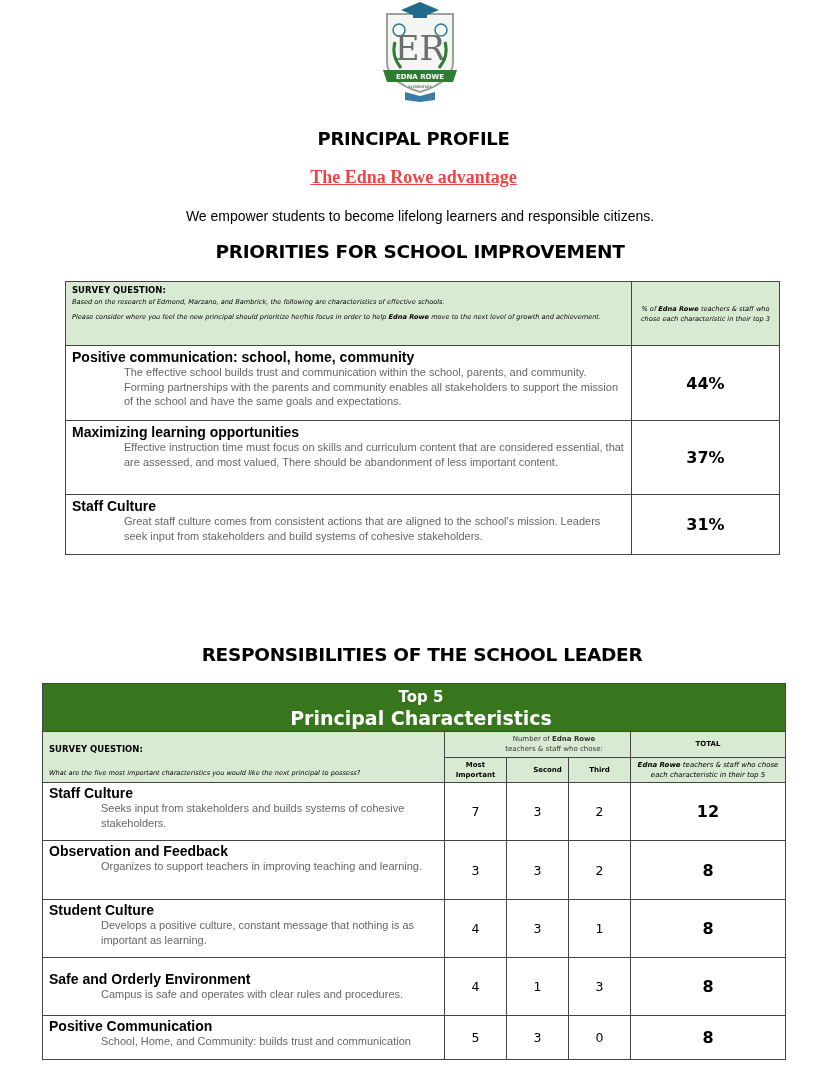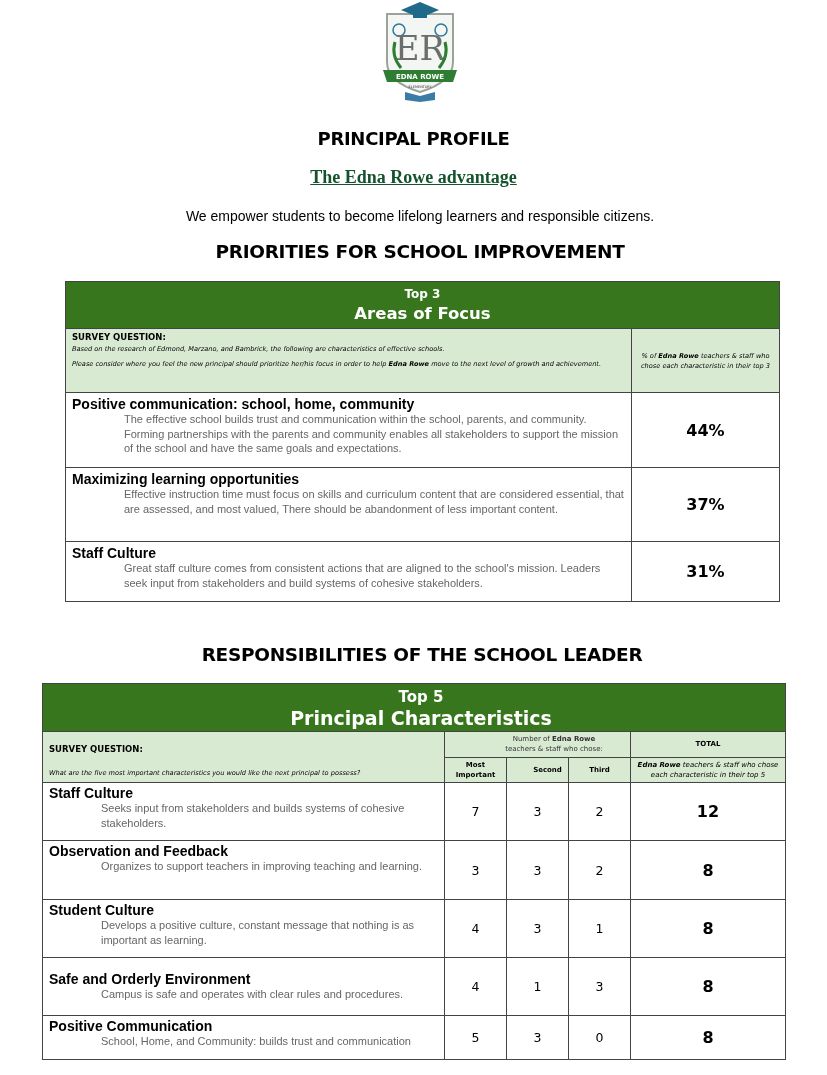--- a/index.html
+++ b/index.html
@@ -1,19 +1,19 @@
 <!DOCTYPE html>
 <html><head>
   <meta charset="utf-8">
   <style>
     * { box-sizing: border-box; margin: 0; padding: 0; }
     body { width: 827px; height: 1075px; background: #ffffff; font-family: "Liberation Sans", sans-serif; color: #000; position: relative; overflow: hidden; }
     .logo { position: absolute; left: 377px; top: 0; width: 86px; height: 102px; }
     .title { position: absolute; top: 128px; left: 0; width: 827px; text-align: center; font-family: "DejaVu Sans", sans-serif; font-weight: bold; font-size: 18px; letter-spacing: -0.3px; }
-    .link { position: absolute; top: 167px; left: 0; width: 827px; text-align: center; font-family: "Liberation Serif", serif; font-weight: bold; font-size: 18px; color: #14532d; }
+    .link { position: absolute; top: 167px; left: 0; width: 827px; text-align: center; font-family: "Liberation Serif", serif; font-weight: bold; font-size: 18px; color: #ef4444; }
     .link span { text-decoration: underline; cursor: pointer; }
     .mission { position: absolute; top: 208px; left: 0; width: 840px; text-align: center; font-size: 14px; }
     .section-title { position: absolute; left: 0; width: 840px; text-align: center; font-family: "DejaVu Sans", sans-serif; font-weight: bold; font-size: 18.5px; letter-spacing: -0.3px; }
 
     table { border-collapse: collapse; position: absolute; }
     td, th { border: 1.3px solid #444; }
     .green-head { background: #38761d; color: #fff; text-align: center; font-family: "DejaVu Sans", sans-serif; font-weight: bold; }
     .lightgreen { background: #d9ead3; }
     .sq-label { font-family: "DejaVu Sans", sans-serif; font-weight: bold; font-size: 8.5px; }
     .sq-text { font-family: "DejaVu Sans", sans-serif; font-style: italic; font-size: 6.6px; line-height: 10px; }
@@ -47,26 +47,20 @@
 <div class="title">PRINCIPAL PROFILE</div>
 <div class="link">
   <span>The Edna Rowe advantage</span>
 </div>
 <div class="mission">We empower students to become lifelong learners and responsible citizens.</div>
 
 <div class="section-title" style="top:241px;">PRIORITIES FOR SCHOOL IMPROVEMENT</div>
 
 <table style="left:65px; top:281px; width:715px;">
   <tbody>
-      <tr>
-    <td colspan="2" class="green-head" style="height:47px;">
-      <div style="font-size:12px; line-height:18px;">Top 3</div>
-      <div style="font-size:16.5px; line-height:22px;">Areas of Focus</div>
-    </td>
-  </tr>
   <tr class="lightgreen">
     <td style="width:566px; height:64px; padding:3px 6px; vertical-align:top;">
       <div class="sq-label">SURVEY QUESTION:</div>
       <div class="sq-text" style="margin-top:2px;">Based on the research of Edmond, Marzano, and Bambrick, the following are characteristics of effective schools.</div>
       <div class="sq-text" style="margin-top:5px;"><span>Please consider where you feel the new principal should prioritize her/his focus in order to help </span><b>Edna Rowe</b><span> move to the next level of growth and achievement.</span></div>
     </td>
     <td style="padding:3px 8px;" class="sq-text">
       <div style="text-align:center;"><span>% of </span><b>Edna Rowe</b><span> teachers &amp; staff who chose each characteristic in their top 3</span></div>
     </td>
   </tr>

